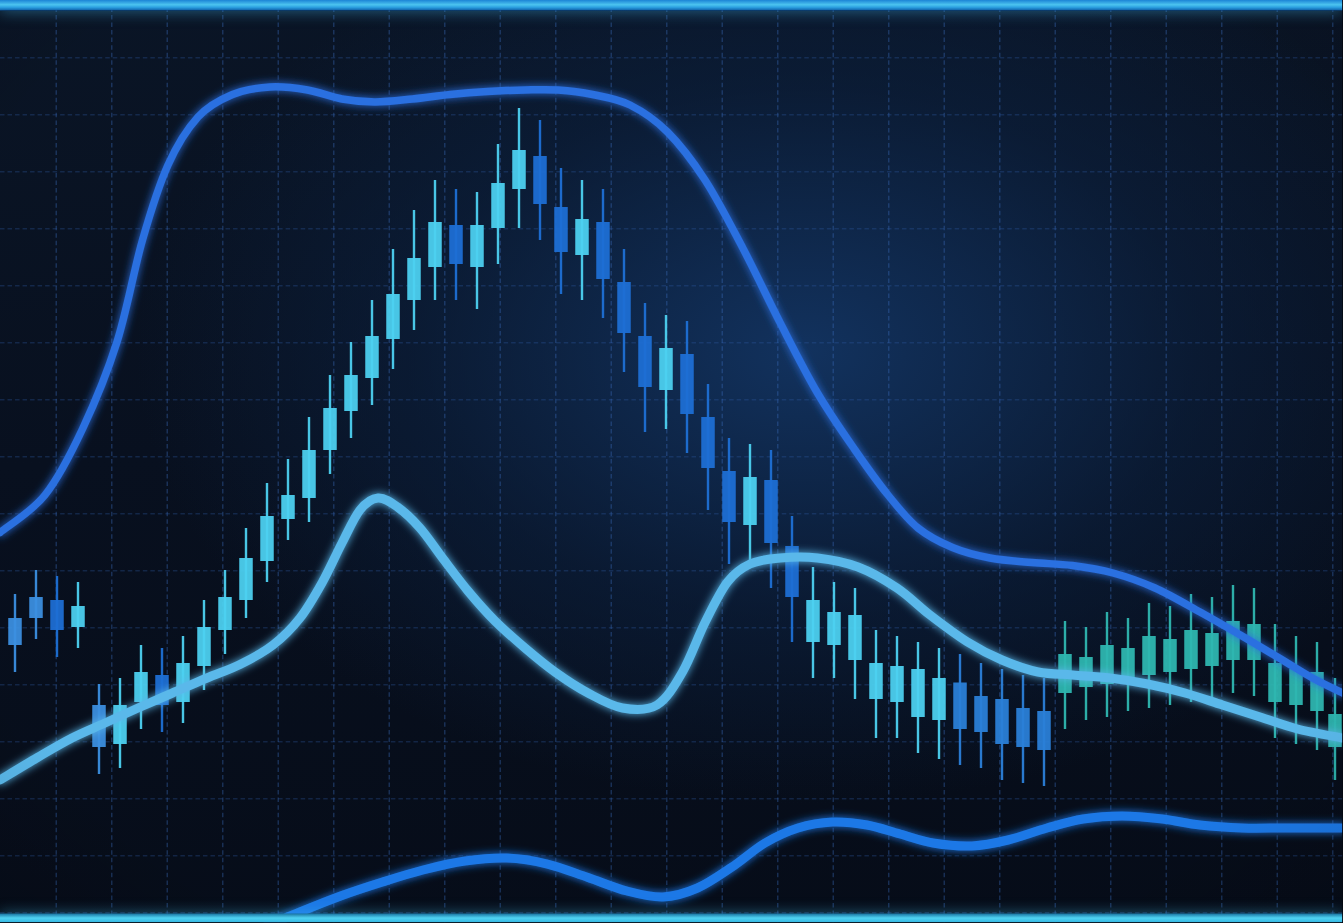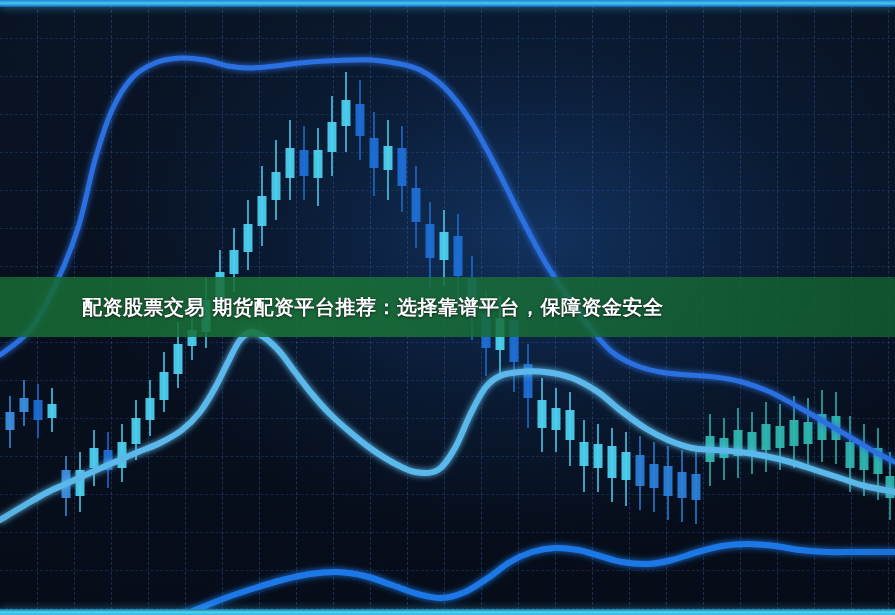--- a/index.html
+++ b/index.html
@@ -232,17 +232,14 @@
         <path d="M 0 520 C 4.166666666666667 517.5, 17 509.6666666666667, 25 505 C 33 500.3333333333333, 40.5 495.8333333333333, 48 492 C 55.5 488.1666666666667, 62.666666666666664 485.3333333333333, 70 482 C 77.33333333333333 478.6666666666667, 84.5 475.3333333333333, 92 472 C 99.5 468.6666666666667, 107.33333333333333 465.3333333333333, 115 462 C 122.66666666666667 458.6666666666667, 130.5 455.1666666666667, 138 452 C 145.5 448.8333333333333, 152.66666666666666 446.6666666666667, 160 443 C 167.33333333333334 439.3333333333333, 175.33333333333334 435.1666666666667, 182 430 C 188.66666666666666 424.8333333333333, 194.5 419, 200 412 C 205.5 405, 210.33333333333334 396.3333333333333, 215 388 C 219.66666666666666 379.6666666666667, 223.83333333333334 370, 228 362 C 232.16666666666666 354, 236 345, 240 340 C 244 335, 247.83333333333334 332.3333333333333, 252 332 C 256.1666666666667 331.6666666666667, 260.3333333333333 334.6666666666667, 265 338 C 269.6666666666667 341.3333333333333, 275 346.3333333333333, 280 352 C 285 357.6666666666667, 289.6666666666667 365, 295 372 C 300.3333333333333 379, 306.1666666666667 387, 312 394 C 317.8333333333333 401, 323.6666666666667 407.6666666666667, 330 414 C 336.3333333333333 420.3333333333333, 343.3333333333333 426.3333333333333, 350 432 C 356.6666666666667 437.6666666666667, 363 443, 370 448 C 377 453, 384.5 458, 392 462 C 399.5 466, 407.3333333333333 470.6666666666667, 415 472 C 422.6666666666667 473.3333333333333, 431.3333333333333 474, 438 470 C 444.6666666666667 466, 449.6666666666667 457.1666666666667, 455 448 C 460.3333333333333 438.8333333333333, 465 425, 470 415 C 475 405, 480 394.5, 485 388 C 490 381.5, 494.1666666666667 378.6666666666667, 500 376 C 505.8333333333333 373.3333333333333, 512.5 372.6666666666667, 520 372 C 527.5 371.3333333333333, 536.3333333333334 371, 545 372 C 553.6666666666666 373, 563.1666666666666 374.6666666666667, 572 378 C 580.8333333333334 381.3333333333333, 590 386.6666666666667, 598 392 C 606 397.3333333333333, 612.1666666666666 404, 620 410 C 627.8333333333334 416, 637 423, 645 428 C 653 433, 660.1666666666666 436.6666666666667, 668 440 C 675.8333333333334 443.3333333333333, 684.1666666666666 446.3333333333333, 692 448 C 699.8333333333334 449.6666666666667, 707 449.3333333333333, 715 450 C 723 450.6666666666667, 731.6666666666666 451, 740 452 C 748.3333333333334 453, 756.6666666666666 454.3333333333333, 765 456 C 773.3333333333334 457.6666666666667, 781.6666666666666 459.6666666666667, 790 462 C 798.3333333333334 464.3333333333333, 806.6666666666666 467.3333333333333, 815 470 C 823.3333333333334 472.6666666666667, 831.6666666666666 475.3333333333333, 840 478 C 848.3333333333334 480.6666666666667, 855.8333333333334 483.6666666666667, 865 486 C 874.1666666666666 488.3333333333333, 890 491, 895 492" fill="none" stroke="#5ab8ea" stroke-width="6" stroke-linecap="round" stroke-linejoin="round" filter="url(#softglow)"></path>
         <path d="M 0 705 C 5 702.5, 20 695.5, 30 690 C 40 684.5, 50 677.6666666666666, 60 672 C 70 666.3333333333334, 80.33333333333333 660.6666666666666, 90 656 C 99.66666666666667 651.3333333333334, 108.83333333333333 648, 118 644 C 127.16666666666667 640, 136 636, 145 632 C 154 628, 162.83333333333334 624, 172 620 C 181.16666666666666 616, 190.66666666666666 611.8333333333334, 200 608 C 209.33333333333334 604.1666666666666, 218.83333333333334 600.3333333333334, 228 597 C 237.16666666666666 593.6666666666666, 246 590.8333333333334, 255 588 C 264 585.1666666666666, 272.8333333333333 582.3333333333334, 282 580 C 291.1666666666667 577.6666666666666, 300.6666666666667 575.3333333333334, 310 574 C 319.3333333333333 572.6666666666666, 328.8333333333333 571.6666666666666, 338 572 C 347.1666666666667 572.3333333333334, 356 573.8333333333334, 365 576 C 374 578.1666666666666, 383.1666666666667 582, 392 585 C 400.8333333333333 588, 409.6666666666667 591.8333333333334, 418 594 C 426.3333333333333 596.1666666666666, 434.1666666666667 598.3333333333334, 442 598 C 449.8333333333333 597.6666666666666, 457.3333333333333 595.3333333333334, 465 592 C 472.6666666666667 588.6666666666666, 480.5 583, 488 578 C 495.5 573, 502.6666666666667 566.3333333333334, 510 562 C 517.3333333333334 557.6666666666666, 524.5 554.3333333333334, 532 552 C 539.5 549.6666666666666, 547.3333333333334 548.3333333333334, 555 548 C 562.6666666666666 547.6666666666666, 570.5 548.6666666666666, 578 550 C 585.5 551.3333333333334, 592.6666666666666 554, 600 556 C 607.3333333333334 558, 614 560.6666666666666, 622 562 C 630 563.3333333333334, 639.6666666666666 564.3333333333334, 648 564 C 656.3333333333334 563.6666666666666, 663.6666666666666 562, 672 560 C 680.3333333333334 558, 689.6666666666666 554.3333333333334, 698 552 C 706.3333333333334 549.6666666666666, 713.6666666666666 547.3333333333334, 722 546 C 730.3333333333334 544.6666666666666, 739.1666666666666 544, 748 544 C 756.8333333333334 544, 766.3333333333334 545, 775 546 C 783.6666666666666 547, 791.1666666666666 549, 800 550 C 808.8333333333334 551, 818.8333333333334 551.6666666666666, 828 552 C 837.1666666666666 552.3333333333334, 847.1666666666666 552, 855 552 C 862.8333333333334 552, 868.3333333333334 552, 875 552 C 881.6666666666666 552, 891.6666666666666 552, 895 552" fill="none" stroke="#1f78e6" stroke-width="6" stroke-linecap="round" stroke-linejoin="round" filter="url(#softglow)"></path>
       </g>
   </svg>
 
   <div class="vignette"></div>
 
   <div id="topbar"></div>
   <div id="botbar"></div>
 
-  <div id="band">
-    <span class="headline">配资股票交易 期货配资平台推荐：选择靠谱平台，保障资金安全</span>
-  </div>
 
 </div>
 
 </body></html>

